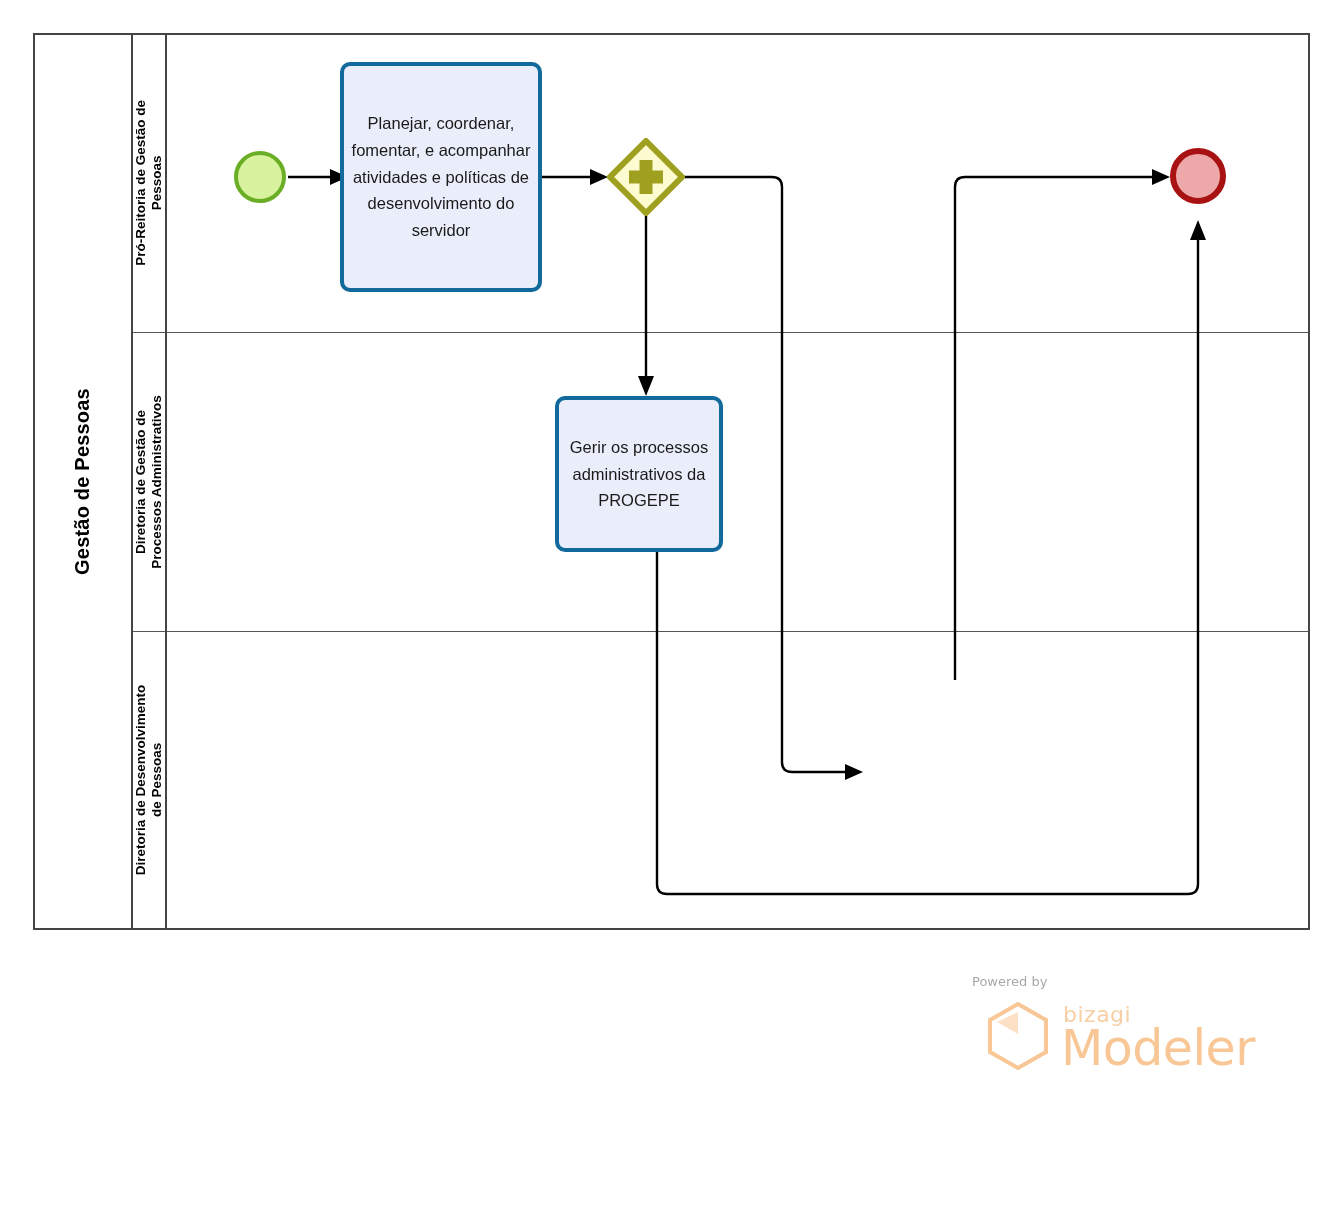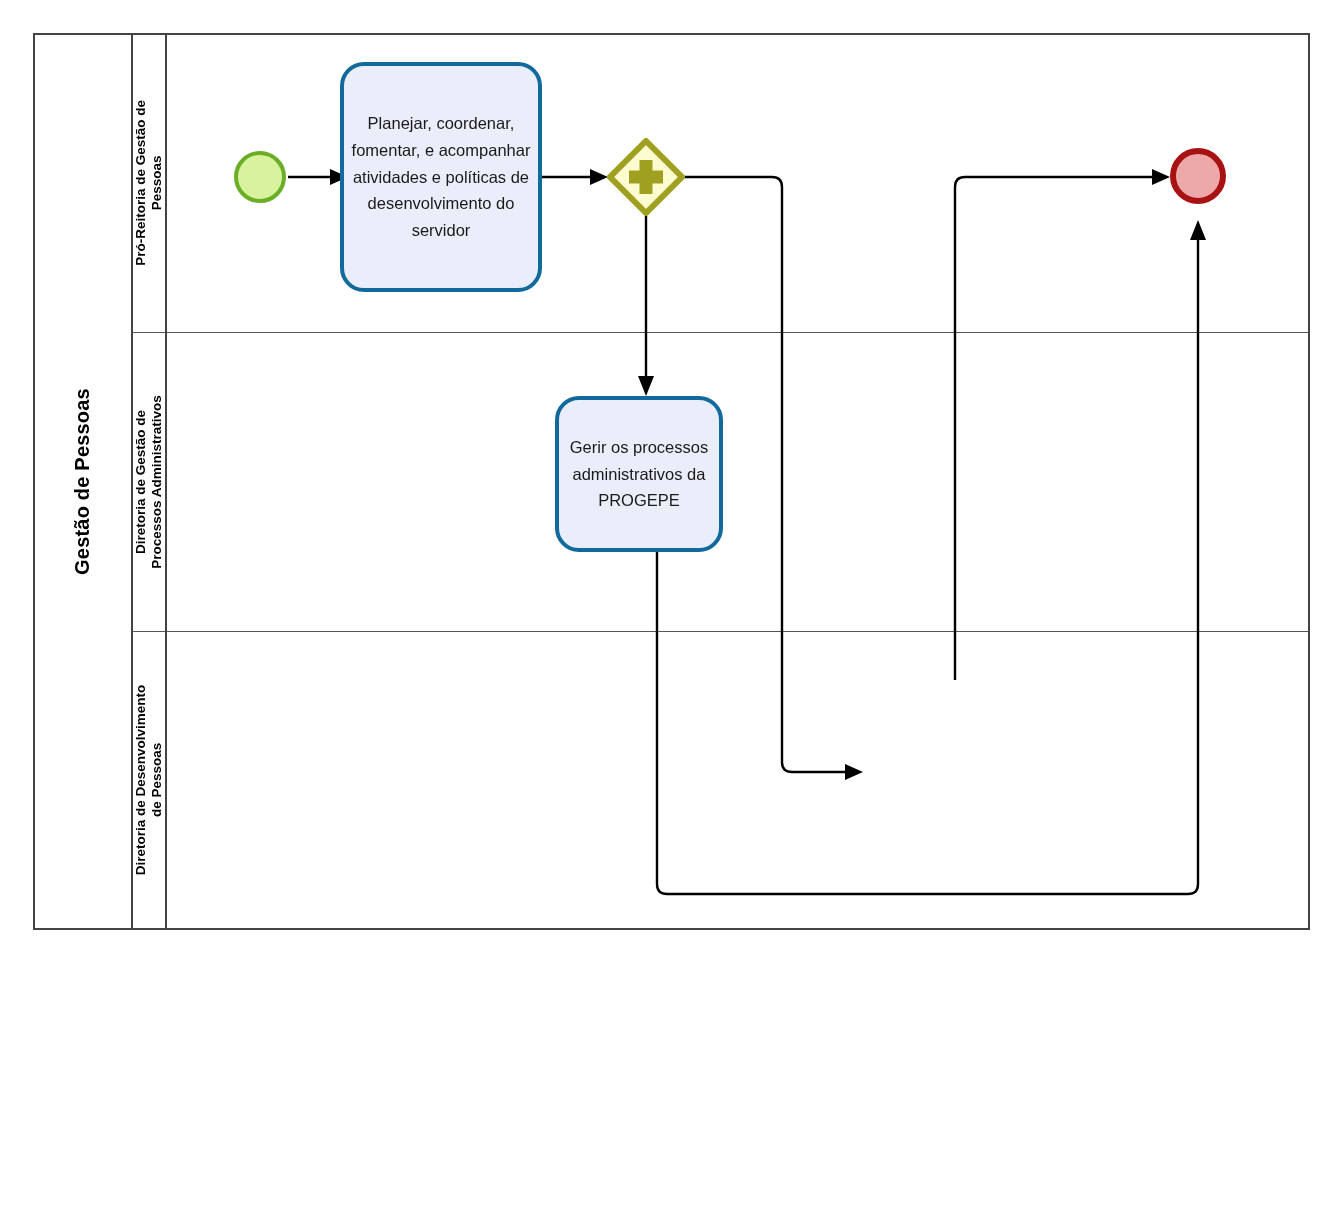--- a/index.html
+++ b/index.html
@@ -95,21 +95,21 @@
     width: 56px; height: 56px;
     background: #eda9a9;
     border: 6px solid #a81212;
   }
 
   .task {
     position: absolute;
     box-sizing: border-box;
     background: #eaeefb;
     border: 4px solid #11699c;
-    border-radius: 24px;
+    border-radius: 10px;
     display: flex;
     align-items: center;
     justify-content: center;
     text-align: center;
     font-size: 16.5px;
     line-height: 1.62;
     color: #1a1a1a;
     padding: 4px 0;
   }
 
@@ -246,14 +246,24 @@
       <polygon points="39,3 75,39 39,75 3,39" fill="#fcfcd0" stroke="#a0a020" stroke-width="6" stroke-linejoin="miter"></polygon>
       <path d="M 32.5 22 L 45.5 22 L 45.5 32.5 L 56 32.5 L 56 45.5 L 45.5 45.5 L 45.5 56 L 32.5 56 L 32.5 45.5 L 22 45.5 L 22 32.5 L 32.5 32.5 Z" fill="#a0a020"></path>
     </svg>
   </div>
 
   <div class="task" style="left:555px; top:396px; width:168px; height:156px;">Gerir os processos administrativos da PROGEPE</div>
 
 
   <div class="event end" style="left:1170px; top:148px;"></div>
 
+  <div class="watermark">
+    <div class="powered">Powered by</div>
+    <svg class="logo-mark" viewBox="0 0 62 68">
+      <polygon points="31,2 59,18 59,50 31,66 3,50 3,18" fill="none" stroke="#f8c795" stroke-width="4"></polygon>
+      <polygon points="10,20 31,32 31,10" fill="#fbe0c6"></polygon>
+      <polygon points="31,34 31,58 52,46" fill="#ffffff"></polygon>
+    </svg>
+    <div class="brand-small">bizagi</div>
+    <div class="brand-big">Modeler</div>
+  </div>
 
 </div>
 
 </body></html>

